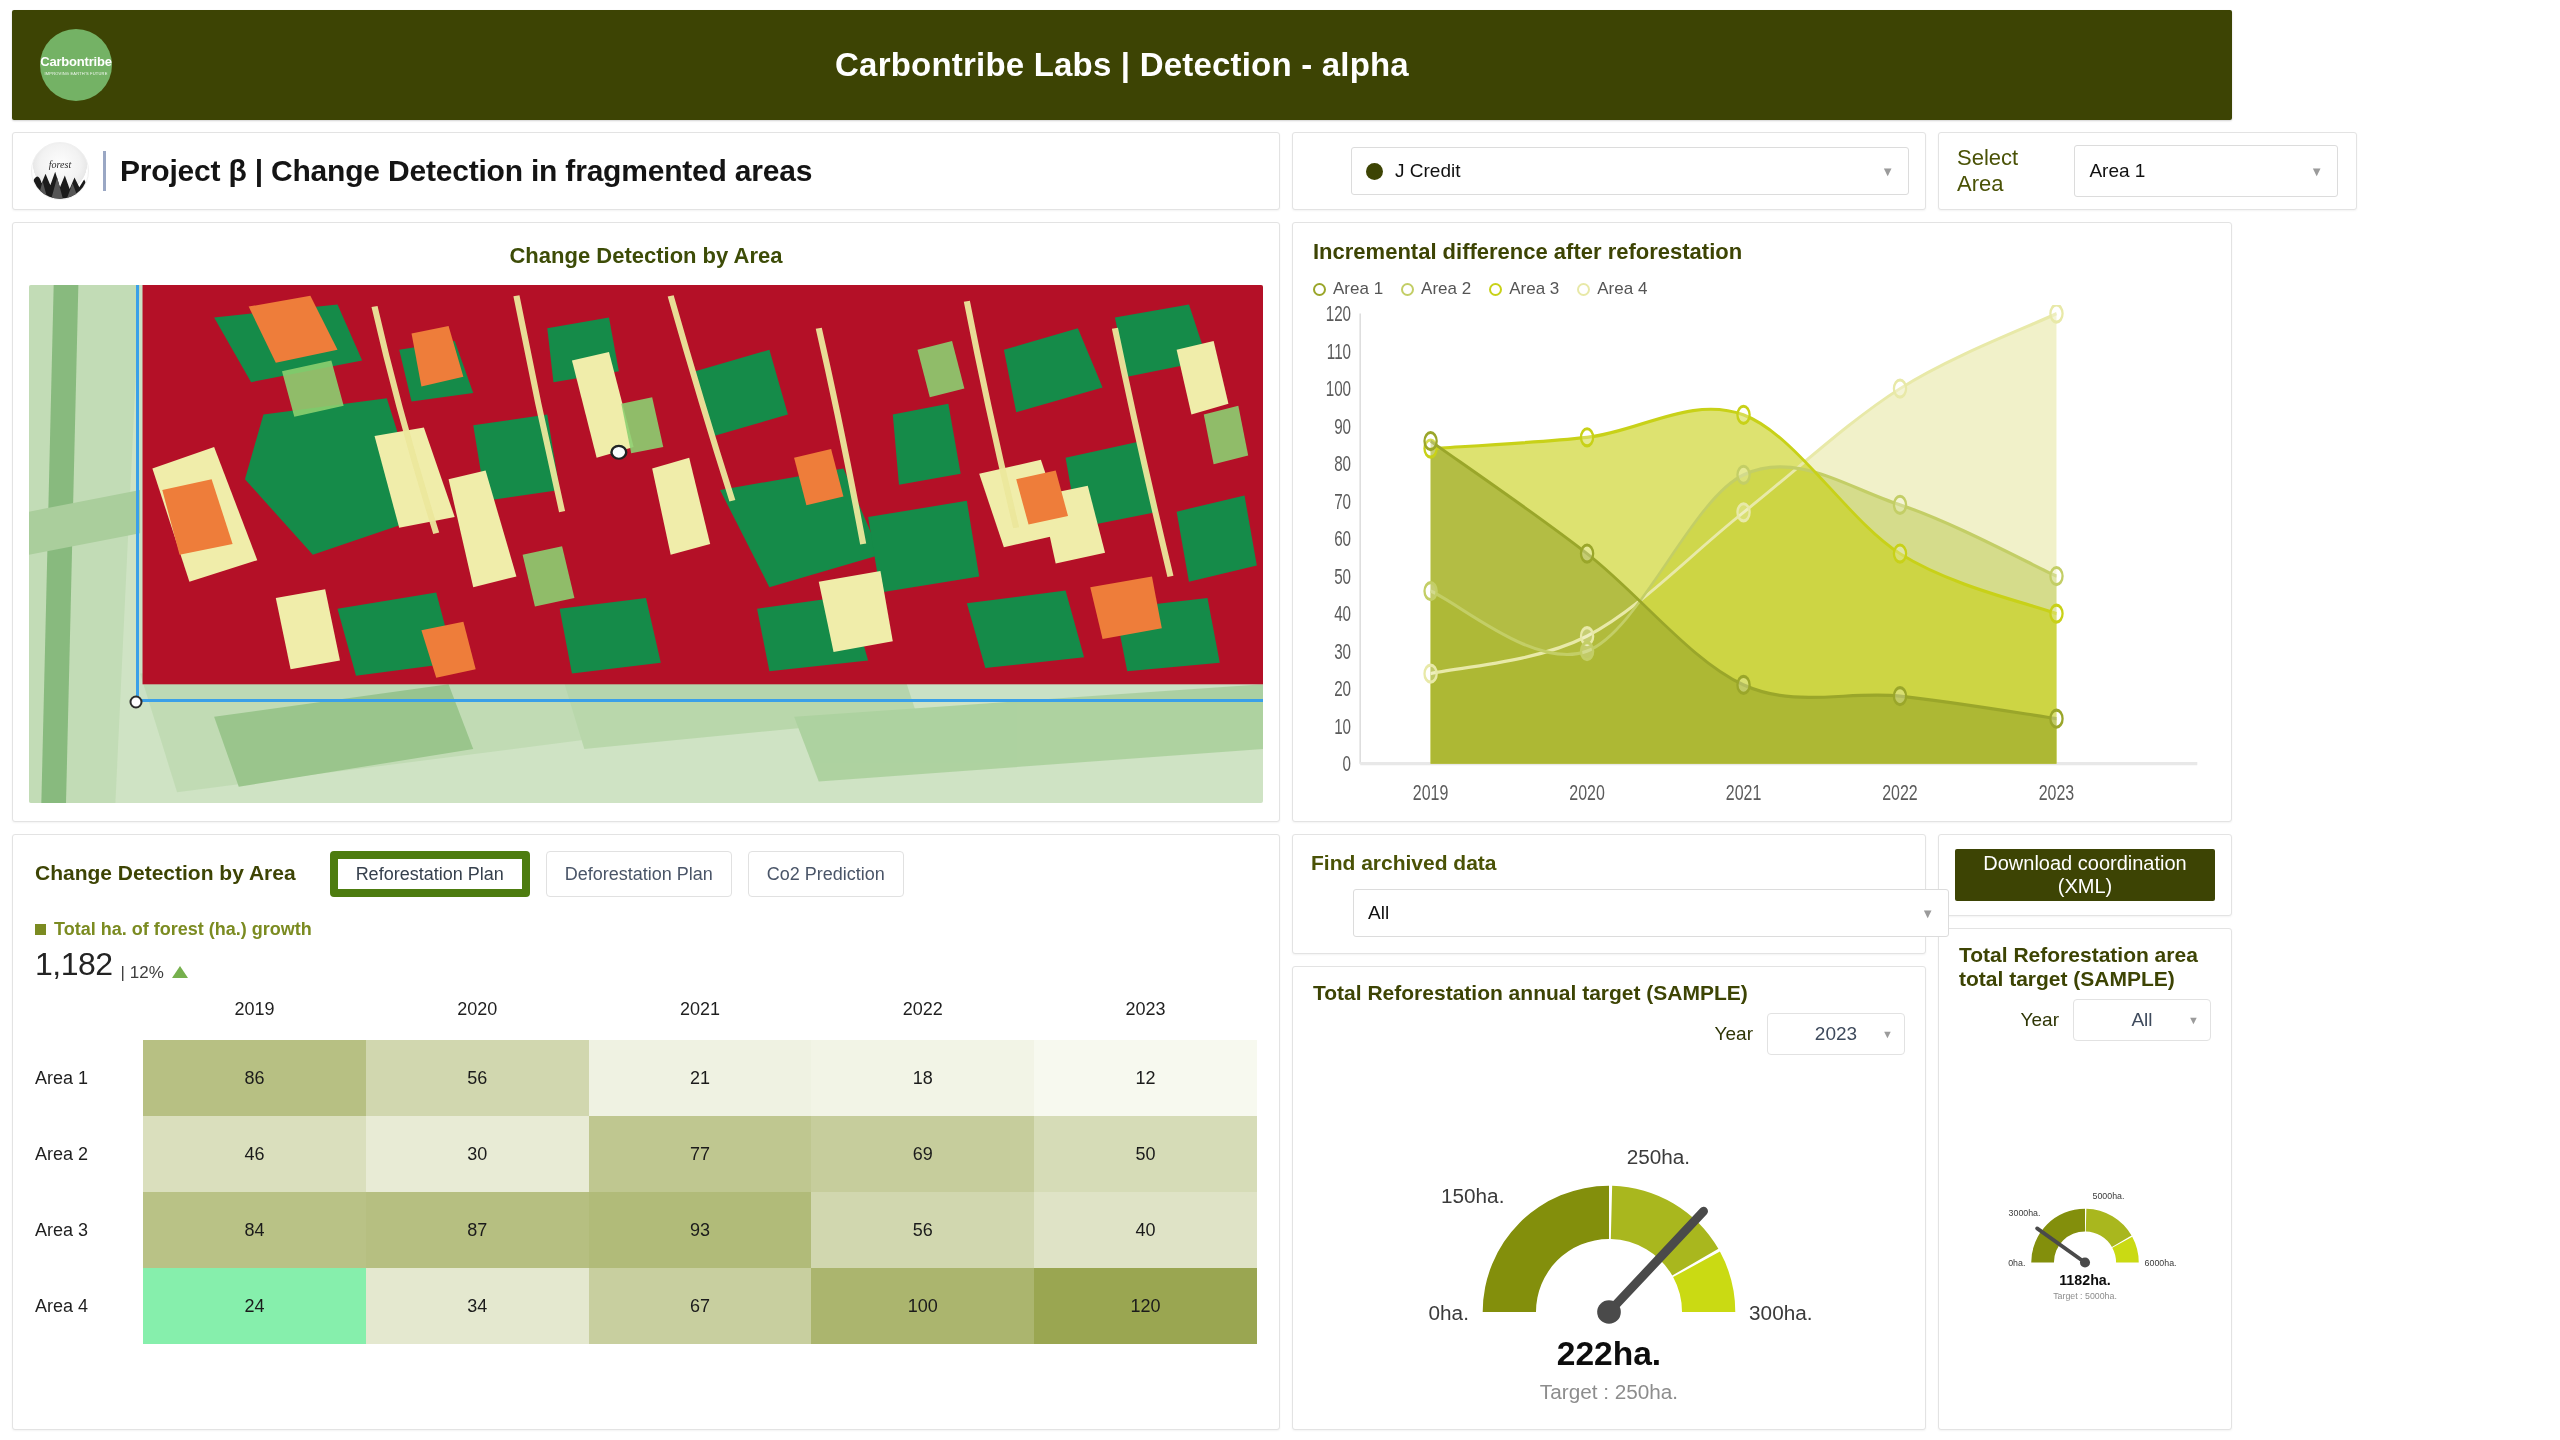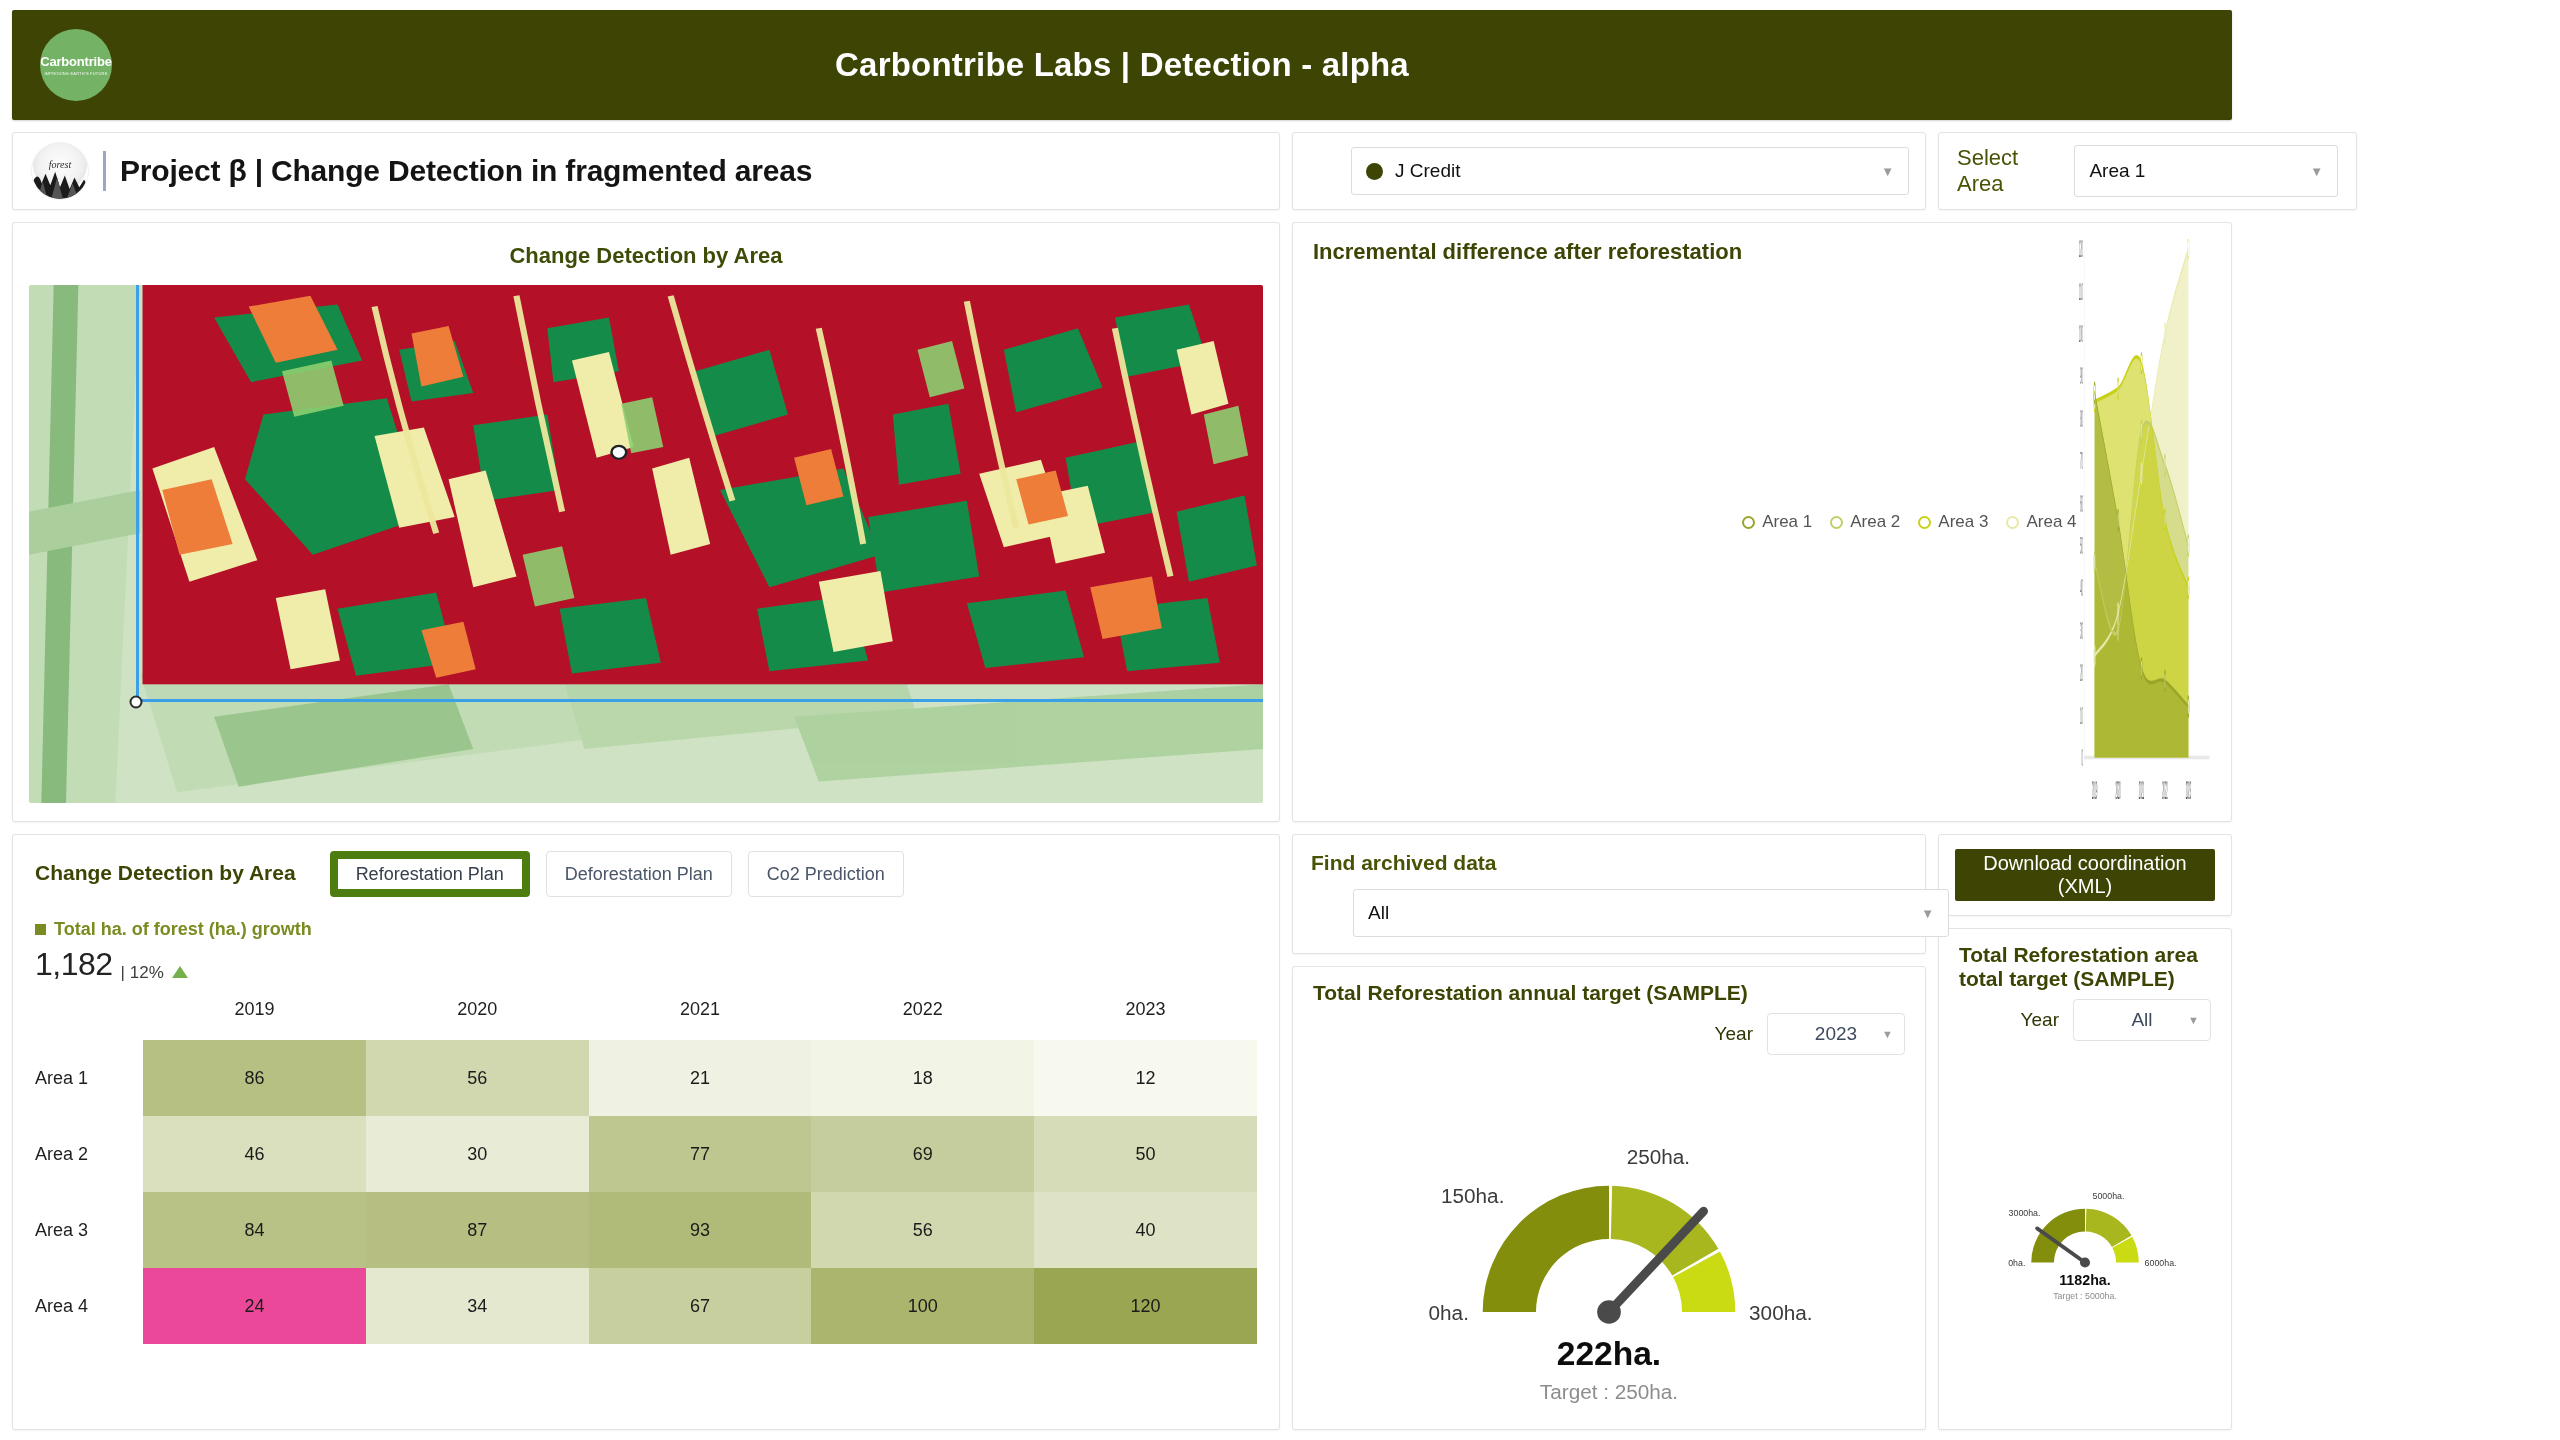--- a/index.html
+++ b/index.html
@@ -65,21 +65,21 @@
   .map-title { text-align: center; font-size: 22px; font-weight: bold; color: #3d4c07; margin: 8px 0 16px; }
   .map-holder { flex: 1; position: relative; overflow: hidden; border-radius: 2px; }
   .map-holder svg { display: block; width: 100%; height: 100%; }
   .sel-rect { position: absolute; left: 8.7%; top: 0; width: 91.3%; height: 80.5%;
     border: 3px solid #3aa0e8; border-top: none; border-right: none;
     background: rgba(90,170,230,.04); }
   .sel-handle { position: absolute; left: 8.7%; top: 80.5%;
     width: 13px; height: 13px; border-radius: 50%; background: #fff; border: 2px solid #2b2b2b;
     transform: translate(-50%, -50%); }
 
-  .chart-card { flex: 1; padding: 16px 20px 10px 20px; display: flex; flex-direction: row; }
+  .chart-card { flex: 1; padding: 16px 20px 10px 20px; display: flex; flex-direction: column; }
   .chart-title { font-size: 22px; font-weight: bold; color: #3d4404; margin-bottom: 14px; }
   .legend { display: flex; gap: 18px; align-items: center; margin-bottom: 6px; }
   .legend-item { display: flex; align-items: center; gap: 7px; font-size: 17px; color: #555; }
   .legend-dot { width: 13px; height: 13px; border-radius: 50%; border: 2px solid; background: transparent; }
   .chart-area { flex: 1; position: relative; }
   .chart-area svg { display: block; width: 100%; height: 100%; }
 
   
   .row4 { display: flex; gap: 12px; flex: 1; }
   .table-card { flex: 0 0 1268px; padding: 16px 22px 10px 22px; display: flex; flex-direction: column; }
@@ -387,21 +387,21 @@
             <tr>
               <td class="rowlabel">Area 3</td>
               <td class="cell" style="background: rgb(185, 194, 134);">84</td>
               <td class="cell" style="background: rgb(182, 191, 129);">87</td>
               <td class="cell" style="background: rgb(177, 187, 121);">93</td>
               <td class="cell" style="background: rgb(209, 215, 175);">56</td>
               <td class="cell" style="background: rgb(223, 227, 198);">40</td>
             </tr>
             <tr>
               <td class="rowlabel">Area 4</td>
-              <td class="cell" style="background: #ec4899; margin-left: 48px;">24</td>
+              <td class="cell" style="background: #86efac; margin-left: 48px;">24</td>
               <td class="cell" style="background: rgb(228, 232, 207);">34</td>
               <td class="cell" style="background: rgb(200, 207, 159);">67</td>
               <td class="cell" style="background: rgb(171, 181, 110);">100</td>
               <td class="cell" style="background: rgb(154, 166, 81);">120</td>
             </tr>
           </tbody>
         </table>
     </div>
 
     <div class="mid-col">

